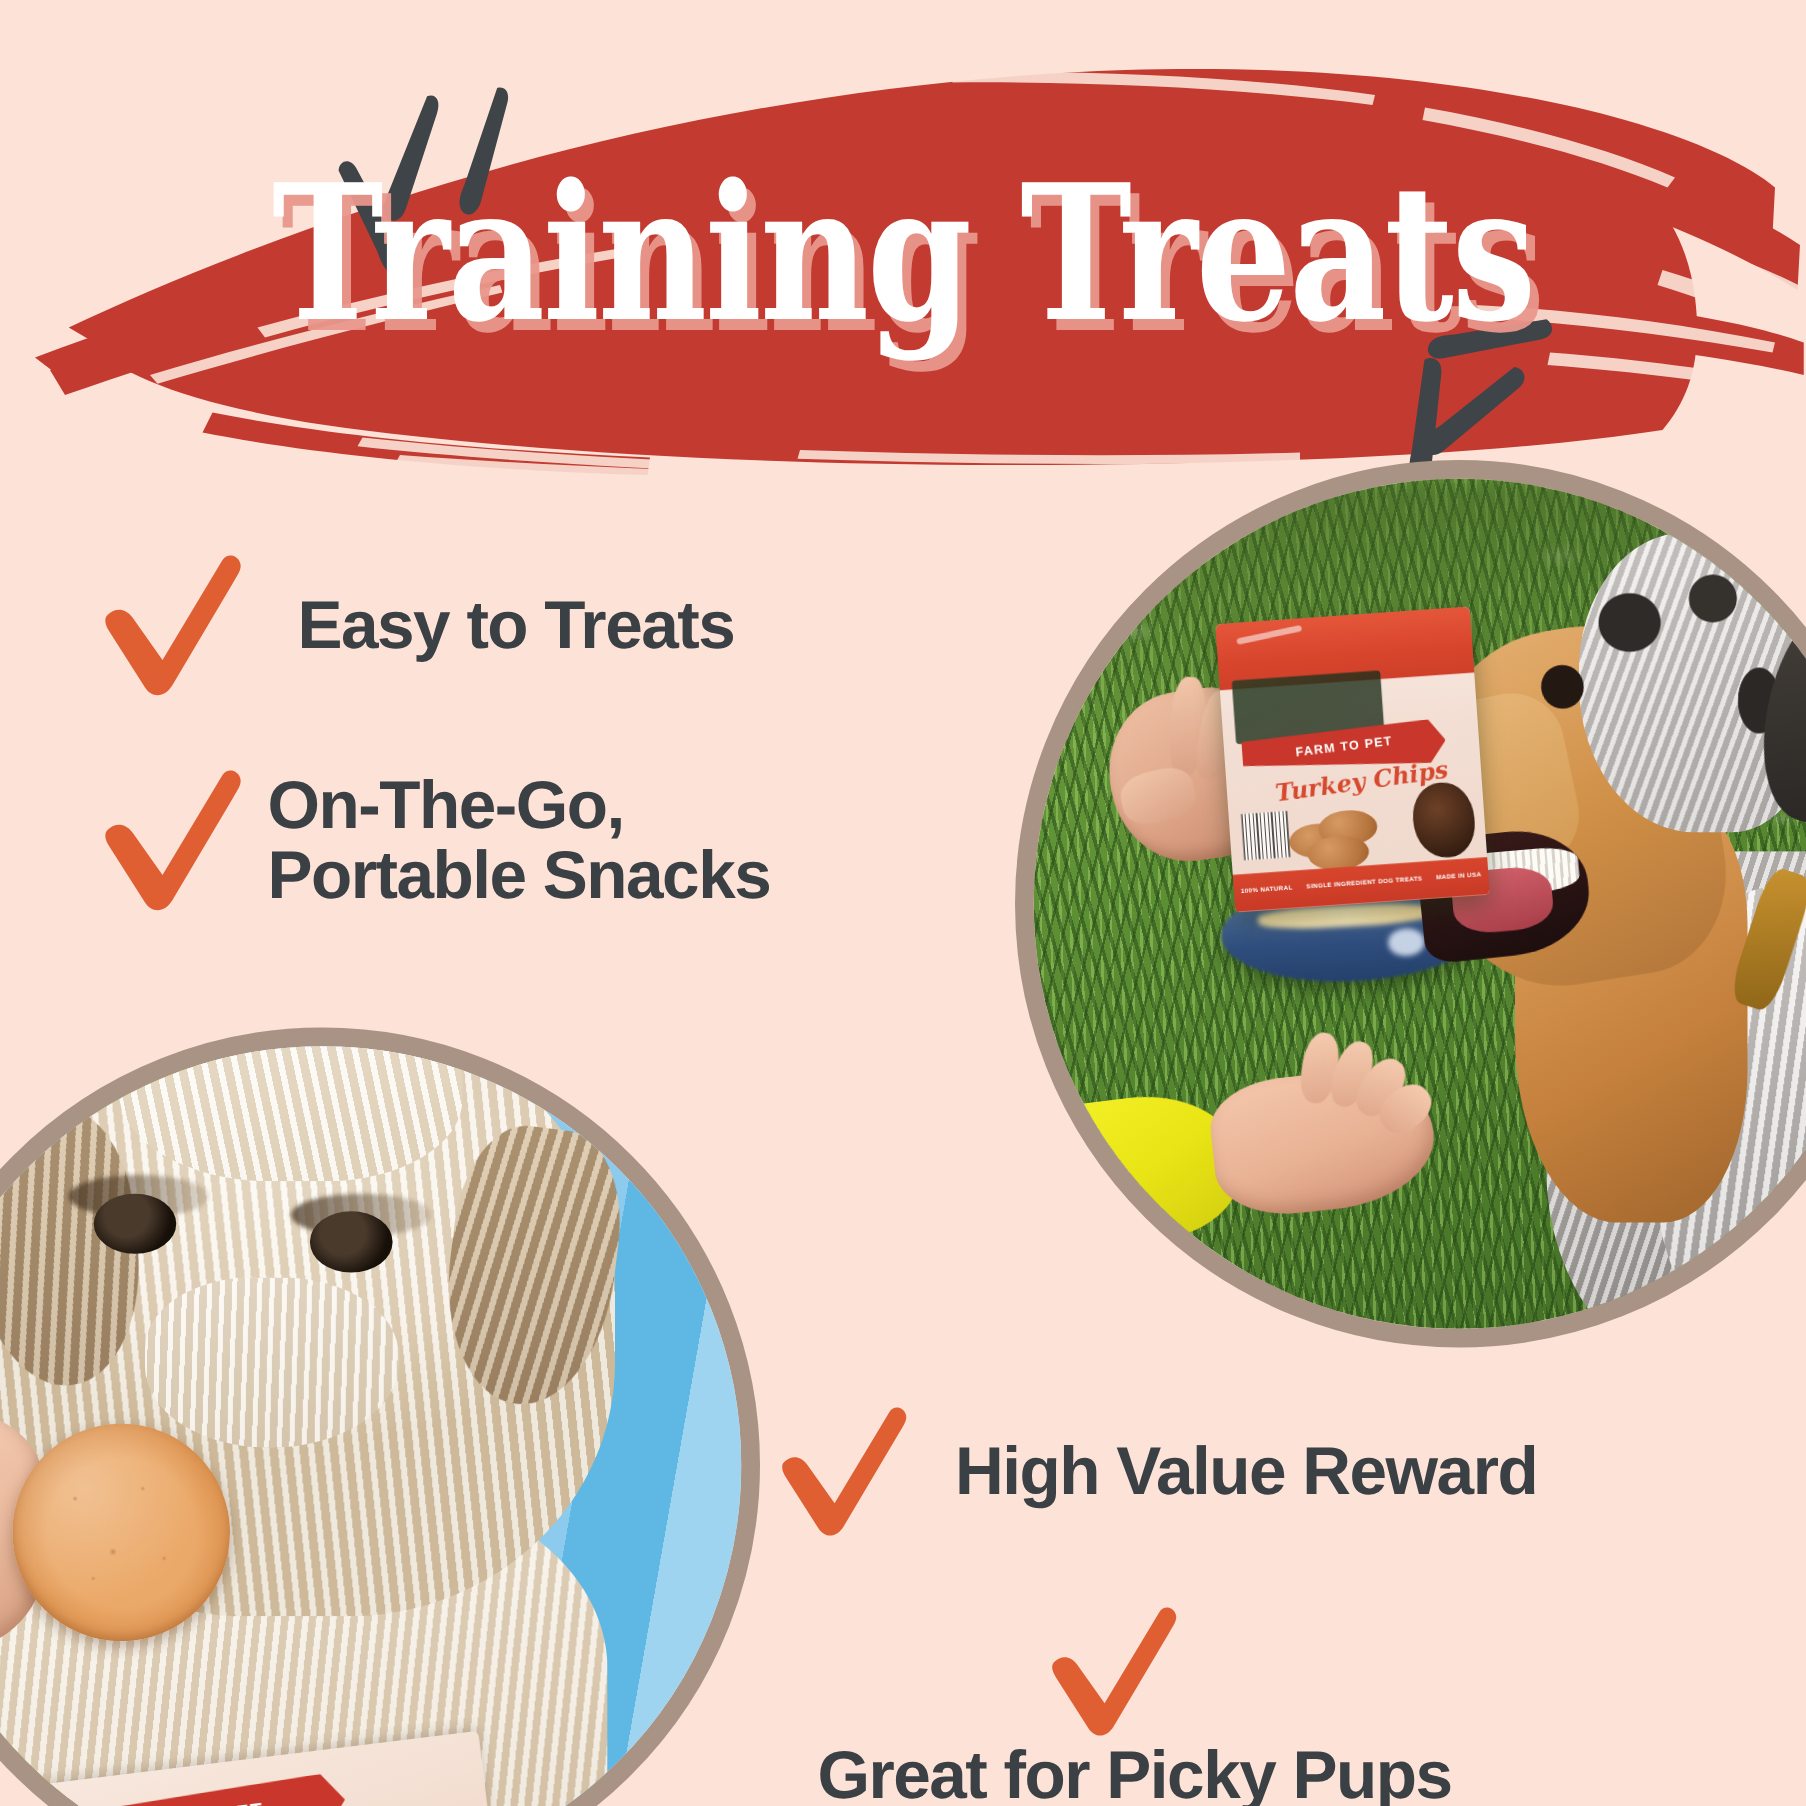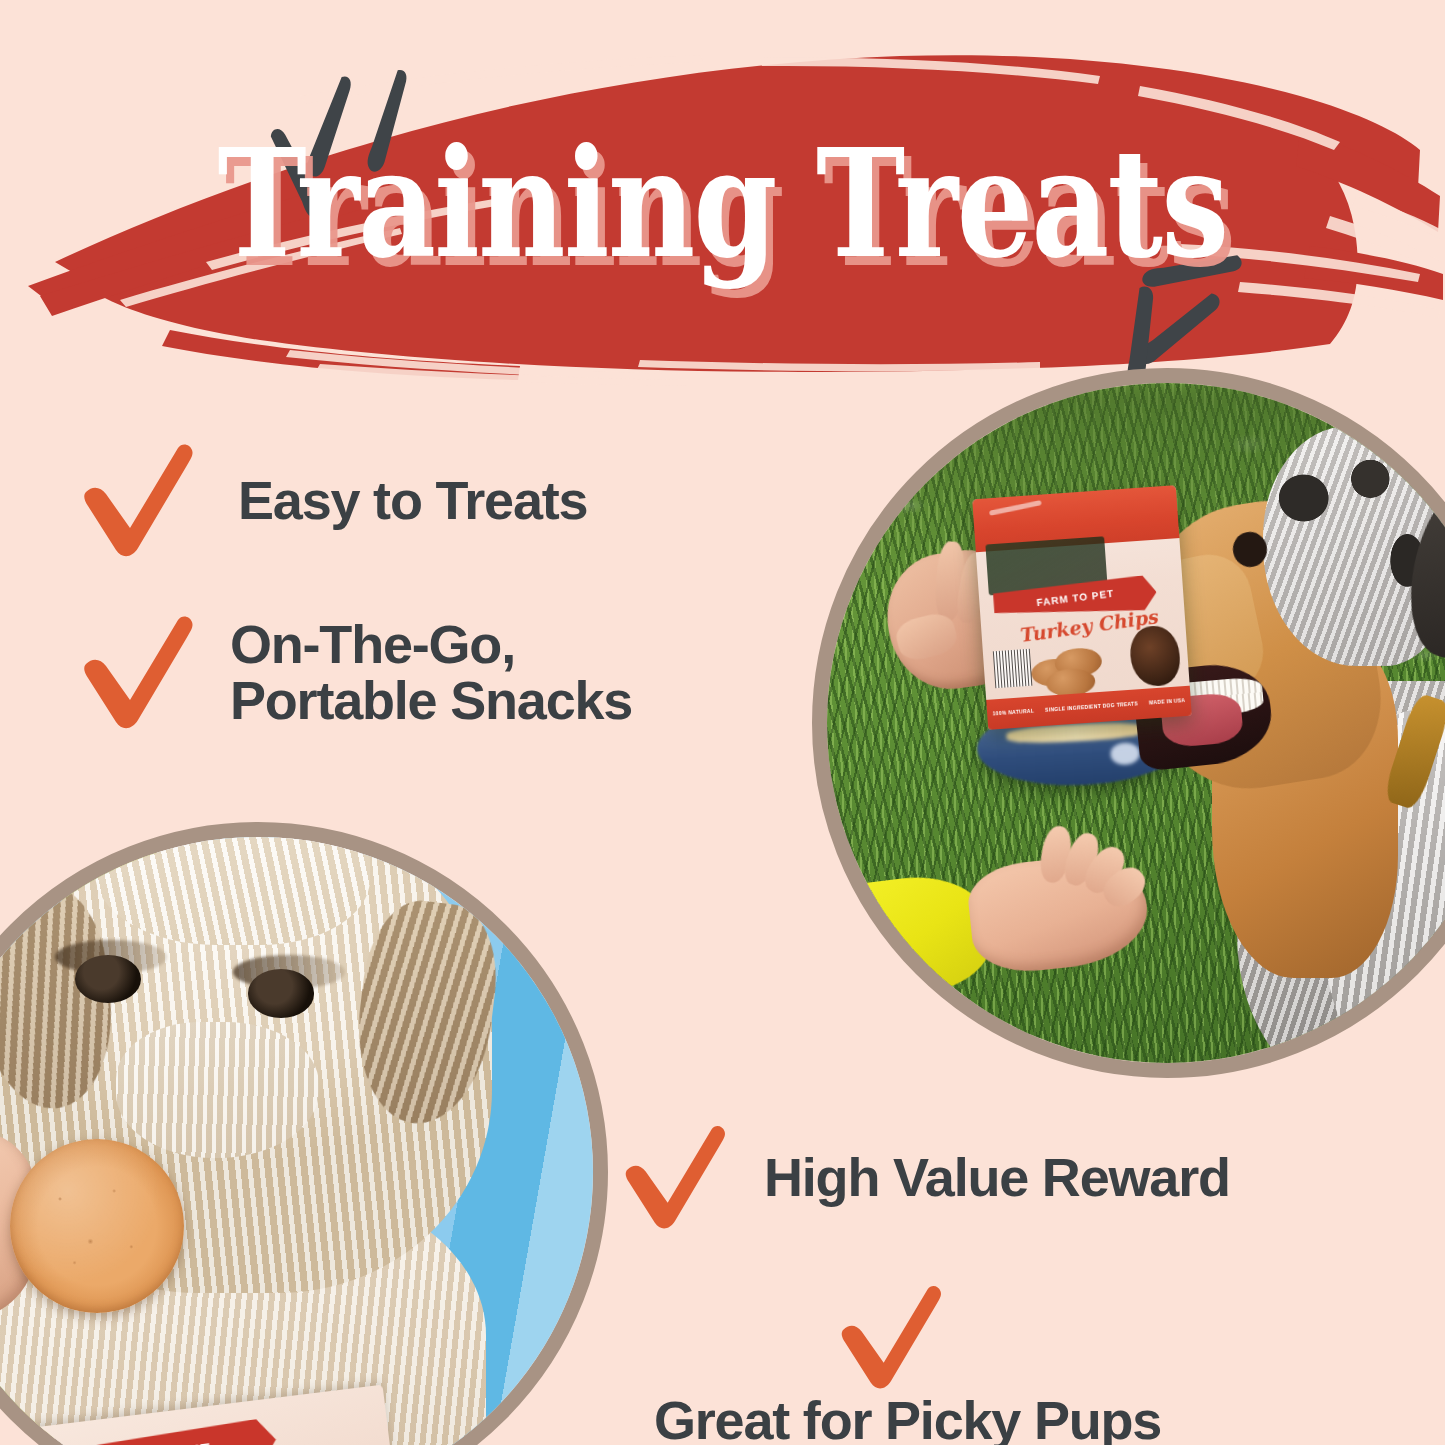--- a/index.html
+++ b/index.html
@@ -363,21 +363,21 @@
     font-weight:bold;
     font-size:54px;
     line-height:1.04;
     letter-spacing:-1.2px;
     white-space:pre-line;
   }
 
   #feat-1{left:78px;top:440px;}
   #feat-1 .feature-label{margin-left:40px;}
   #feat-2{left:78px;top:612px;}
-  #feat-2 .feature-label{margin-left:32px;}
+  #feat-2 .feature-label{margin-left:16px;}
   #feat-3{left:620px;top:1122px;}
   #feat-3 .feature-label{margin-left:34px;text-align:center;}
   #feat-4{left:620px;top:1282px;flex-direction:column;}
   #feat-4 .feature-label{margin-left:34px;}
 </style>
 </head>
 <body>
 
 <div id="stage">
 

